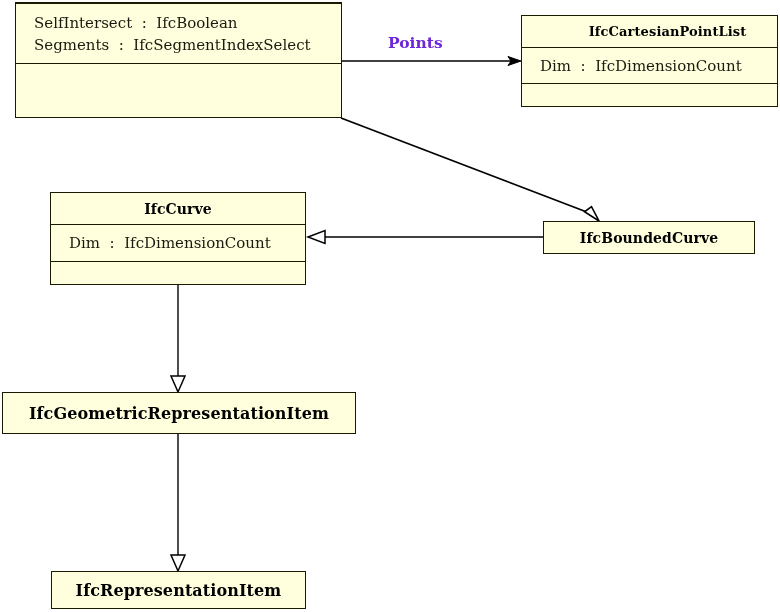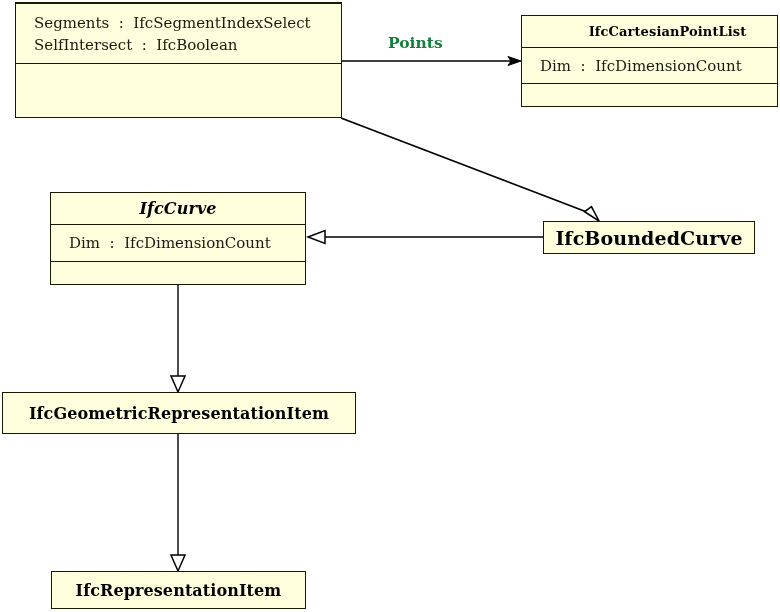--- a/index.html
+++ b/index.html
@@ -43,21 +43,21 @@
   .uml-attr {
     white-space: pre;
     padding-left: 18px;
   }
   .uml-empty {
     border-top: 1.4px solid #1a1a00;
   }
   .edge-label {
     position: absolute;
     font-family: "DejaVu Serif", "Liberation Serif", serif;
-    color: #15803d;
+    color: #6d28d9;
     white-space: nowrap;
   }
   svg.edges {
     position: absolute;
     left: 0;
     top: 0;
     width: 780px;
     height: 612px;
     overflow: visible;
   }
@@ -94,44 +94,44 @@
     <g>
       <line x1="178" y1="434" x2="178" y2="556" stroke="#000000" stroke-width="1.4"></line>
       <polygon points="178,571 171,555 185,555" fill="#ffffff" stroke="#000000" stroke-width="1.5" stroke-linejoin="miter"></polygon>
     </g>
   </svg>
 
   <div class="edge-label" style="left:388px; top:33px; font-size:15.5px; font-weight:bold;">Points</div>
 
   <div class="uml-box" style="left:15px; top:2px; width:327px; height:116px;">
     <div class="uml-compartment" style="height:59px; font-size:15px; line-height:22px;">
+      <div class="uml-attr">SelfIntersect  :  IfcBoolean</div>
       <div class="uml-attr">Segments  :  IfcSegmentIndexSelect</div>
-      <div class="uml-attr">SelfIntersect  :  IfcBoolean</div>
     </div>
     <div class="uml-empty" style="flex:1;"></div>
   </div>
 
   <div class="uml-box" style="left:521px; top:15px; width:257px; height:92px;">
     <div class="uml-title" style="height:31px; font-size:13px;padding-left:36px;">IfcCartesianPointList</div>
     <div class="uml-compartment" style="height:35px; font-size:15px; line-height:22px;">
       <div class="uml-attr">Dim  :  IfcDimensionCount</div>
     </div>
     <div class="uml-empty" style="flex:1;"></div>
   </div>
 
   <div class="uml-box" style="left:50px; top:192px; width:256px; height:93px;">
-    <div class="uml-title" style="height:31px; font-size:16px;font-style:italic;">IfcCurve</div>
+    <div class="uml-title" style="height:31px; font-size:14px;">IfcCurve</div>
     <div class="uml-compartment" style="height:36px; font-size:15px; line-height:22px;">
       <div class="uml-attr">Dim  :  IfcDimensionCount</div>
     </div>
     <div class="uml-empty" style="flex:1;"></div>
   </div>
 
   <div class="uml-box" style="left:543px; top:221px; width:212px; height:33px;">
-    <div class="uml-title" style="height:100%; font-size:19px;">IfcBoundedCurve</div>
+    <div class="uml-title" style="height:100%; font-size:14px;">IfcBoundedCurve</div>
   </div>
 
   <div class="uml-box" style="left:2px; top:392px; width:354px; height:42px;">
     <div class="uml-title" style="height:100%; font-size:16px;border-radius:12px;">IfcGeometricRepresentationItem</div>
   </div>
 
   <div class="uml-box" style="left:51px; top:571px; width:255px; height:38px;justify-content:center;">
     <div class="uml-title" style="height:100%; font-size:16px;">IfcRepresentationItem</div>
   </div>
 

